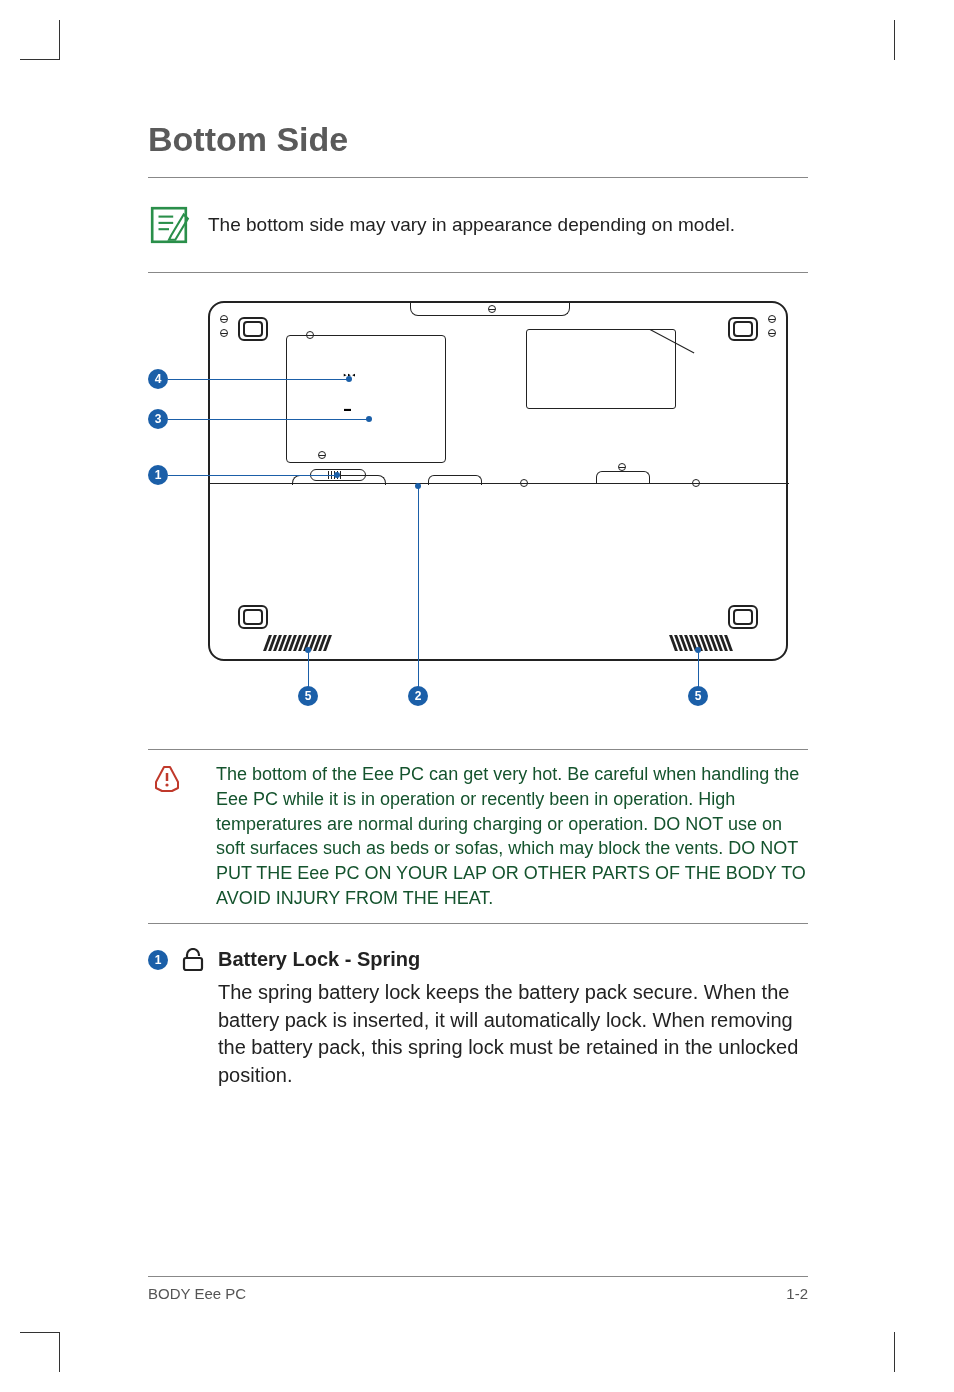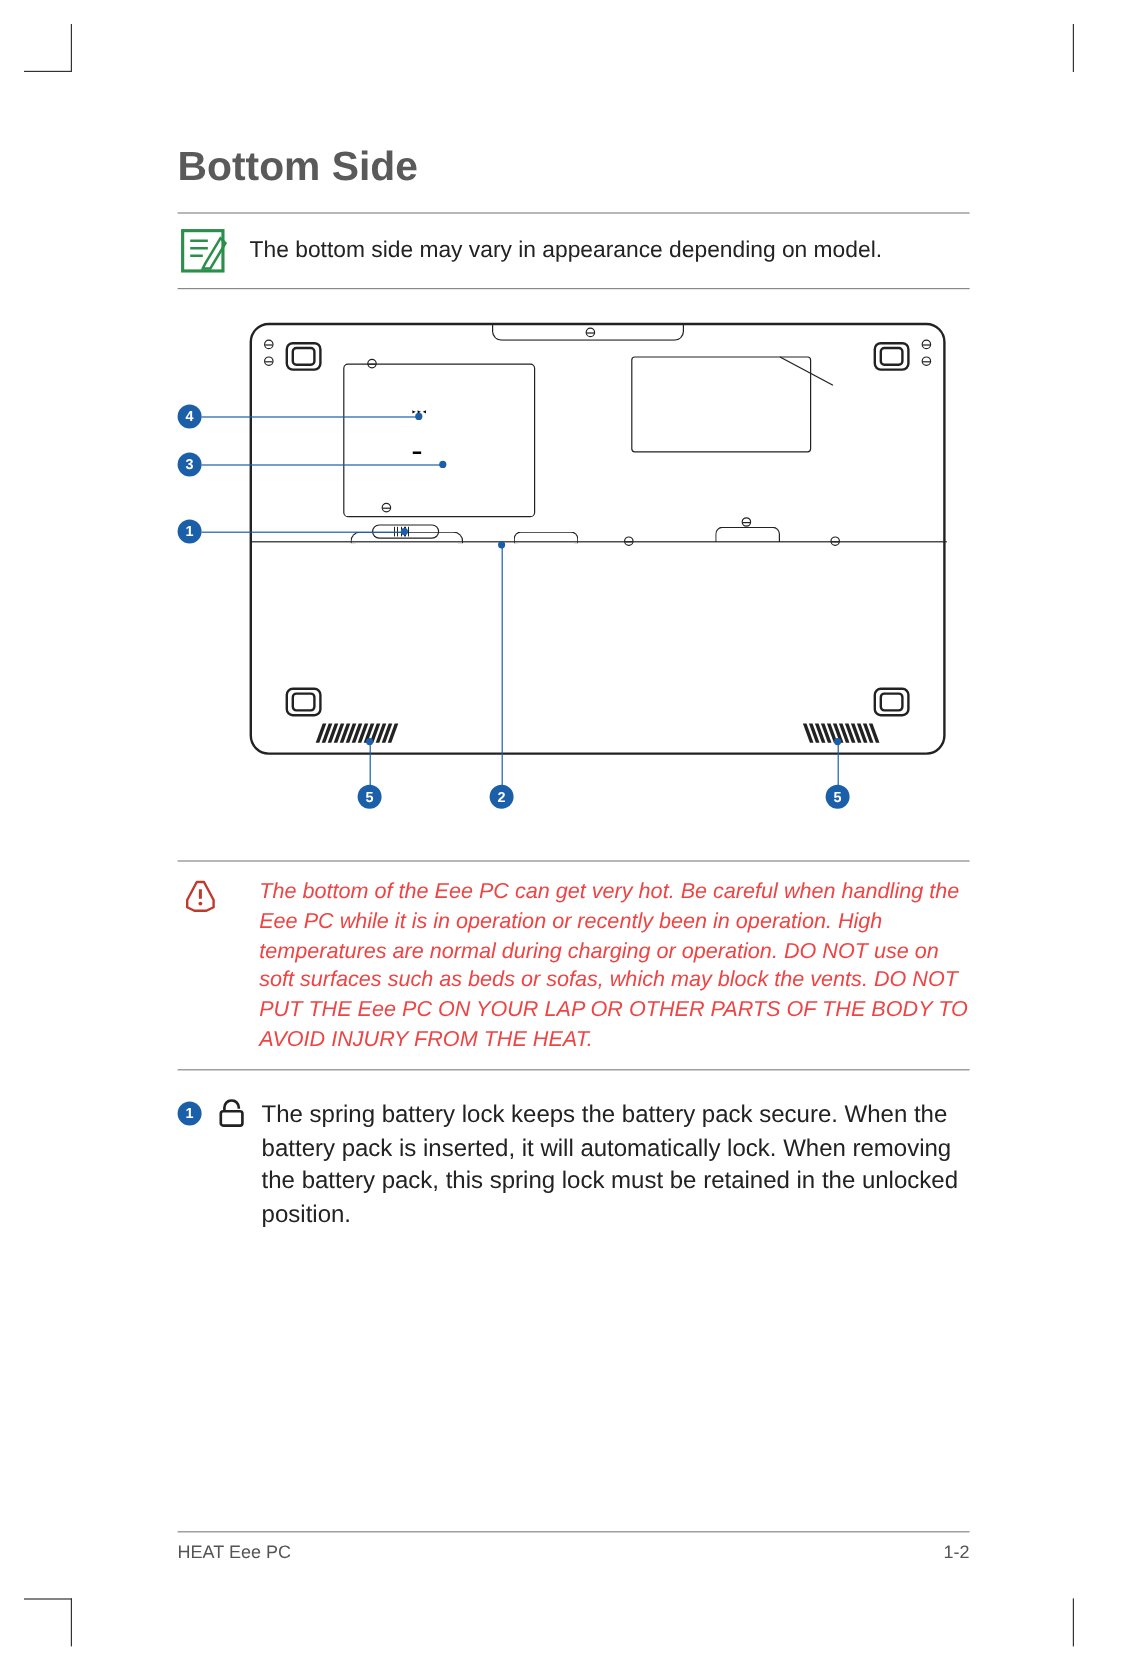--- a/index.html
+++ b/index.html
@@ -31,21 +31,21 @@
     }
     .intro {
       font-size: 20px;
       color: #333;
       line-height: 1.35;
       margin-bottom: 16px;
     }
     .note-box {
       border-top: 1px solid #888;
       border-bottom: 1px solid #888;
-      padding: 10px 0;
+      padding: 26px 0;
       display: flex;
       align-items: center;
       gap: 18px;
       margin-bottom: 28px;
     }
     .note-icon {
       width: 42px; height: 42px; flex-shrink: 0;
     }
     .note-text { font-size: 19px; color: #222; line-height: 1.3; }
 
@@ -86,21 +86,21 @@
       border-top: 1px solid #888;
       border-bottom: 1px solid #888;
       padding: 12px 0 12px 68px;
       position: relative;
       margin-bottom: 24px;
     }
     .warning-icon {
       position: absolute; left: 4px; top: 14px;
       width: 30px; height: 30px;
     }
-    .warning-text { font-size: 18px; color: #ef4444; line-height: 1.38; font-style: italic; }
+    .warning-text { font-size: 18px; color: #14532d; line-height: 1.38; }
 
     .item-row { display: flex; gap: 14px; align-items: flex-start; }
     .item-num {
       width: 20px; height: 20px; border-radius: 50%;
       background: #1b5fa8; color: #fff; font-size: 12px; font-weight: bold;
       display:flex; align-items:center; justify-content:center;
       flex-shrink:0; margin-top: 2px;
     }
     .lock-icon { width: 22px; height: 24px; flex-shrink: 0; margin-top: 0; }
     .item-body { flex: 1; }
@@ -242,21 +242,22 @@
     <div class="warning-text">The bottom of the Eee PC can get very hot. Be careful when handling the Eee PC while it is in operation or recently been in operation. High temperatures are normal during charging or operation. DO NOT use on soft surfaces such as beds or sofas, which may block the vents. DO NOT PUT THE Eee PC ON YOUR LAP OR OTHER PARTS OF THE BODY TO AVOID INJURY FROM THE HEAT.</div>
   </div>
 
   <div class="item-row">
     <div class="item-num">1</div>
     <svg class="lock-icon" viewBox="0 0 22 24">
       <path d="M5 10 L5 7 a6 6 0 0 1 12 0 L17 8" fill="none" stroke="#222" stroke-width="2.2"></path>
       <rect x="2" y="10" width="18" height="12" rx="2" fill="none" stroke="#222" stroke-width="2.2"></rect>
     </svg>
     <div class="item-body">
+      <div class="item-title">Battery Lock - Spring</div>
       <div class="item-desc">The spring battery lock keeps the battery pack secure. When the battery pack is inserted, it will automatically lock. When removing the battery pack, this spring lock must be retained in the unlocked position.</div>
     </div>
   </div>
 </div>
 
 <div class="footer">
-  <span>HEAT Eee PC</span>
+  <span>BODY Eee PC</span>
   <span>1-2</span>
 </div>
 
 </body></html>

